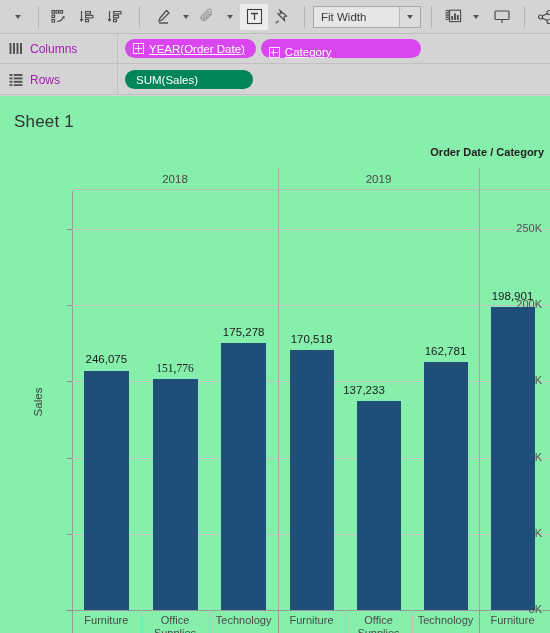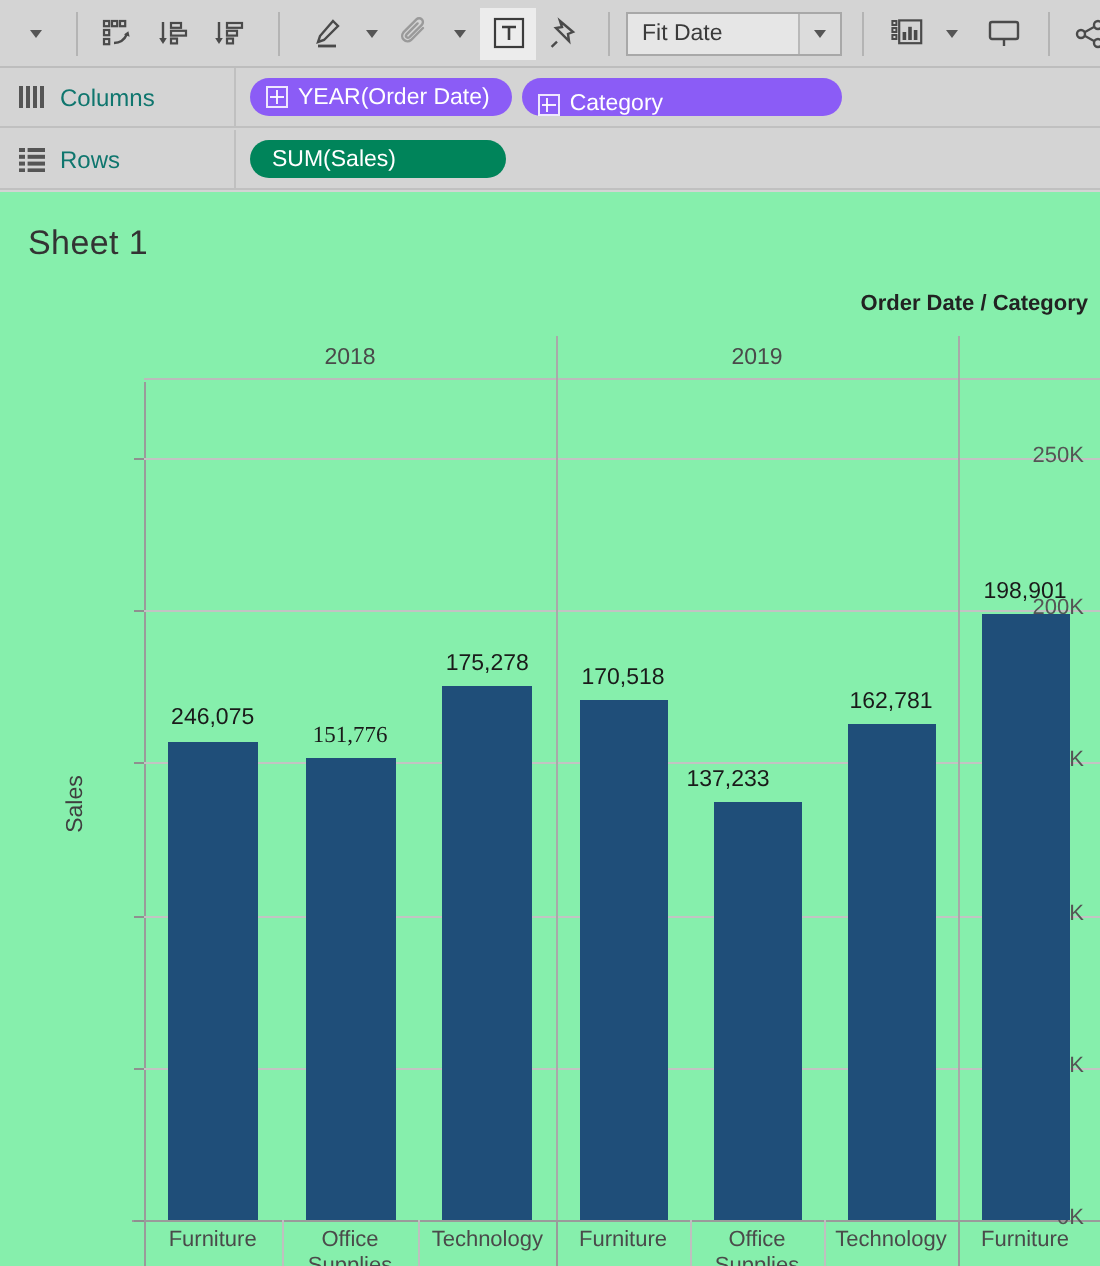--- a/index.html
+++ b/index.html
@@ -100,21 +100,21 @@
     align-items: center;
     gap: 7px;
     padding-left: 9px;
     box-sizing: border-box;
     border-right: 1px solid #c0c0c0;
     height: 100%;
     flex: none;
   }
   .shelf-label .txt {
     font-size: 12px;
-    color: #0f766e;
+    color: #a21caf;
   }
   .shelf-drop {
     flex: 1;
     height: 100%;
     display: flex;
     align-items: center;
     padding-left: 7px;
     gap: 5px;
   }
   .pill {
@@ -122,21 +122,21 @@
     border-radius: 10px;
     display: inline-flex;
     align-items: center;
     gap: 5px;
     padding: 0 11px 0 8px;
     font-size: 11.5px;
     color: #ffffff;
     white-space: nowrap;
     box-sizing: border-box;
   }
-  .pill.blue { background: #8b5cf6; }
+  .pill.blue { background: #d946ef; text-decoration: underline; }
   .pill.green { background: #00845a; }
   .pill .plusbox {
     width: 9px; height: 9px;
     border: 1px solid rgba(255,255,255,.85);
     position: relative;
     flex: none;
   }
   .pill .plusbox::before,
   .pill .plusbox::after {
     content: "";
@@ -361,21 +361,21 @@
   <div class="tb-btn">
     <svg width="18" height="18" viewBox="0 0 18 18">
       <path d="M7 2.5 L13.5 8 L11 9 L11.5 12.5 L5 6 L8 5.5 Z" fill="none" stroke="#4a4a4a" stroke-width="1.2"></path>
       <path d="M5.5 12.8 L2.8 15.4" stroke="#4a4a4a" stroke-width="1.2"></path>
     </svg>
   </div>
 
   <div class="tb-sep" style="margin-left:8px;margin-right:8px;"></div>
 
   <div class="tb-combo">
-    <span class="lbl">Fit Date</span>
+    <span class="lbl">Fit Width</span>
     <span class="arrow">
       <span class="caret-sm" style="margin:0;"></span>
     </span>
   </div>
 
   <div class="tb-sep" style="margin-left:10px;margin-right:8px;"></div>
 
   <div class="tb-btn">
     <svg width="18" height="18" viewBox="0 0 18 18">
       <rect x="1.2" y="2.5" width="2" height="2" fill="none" stroke="#4a4a4a" stroke-width="1"></rect>

